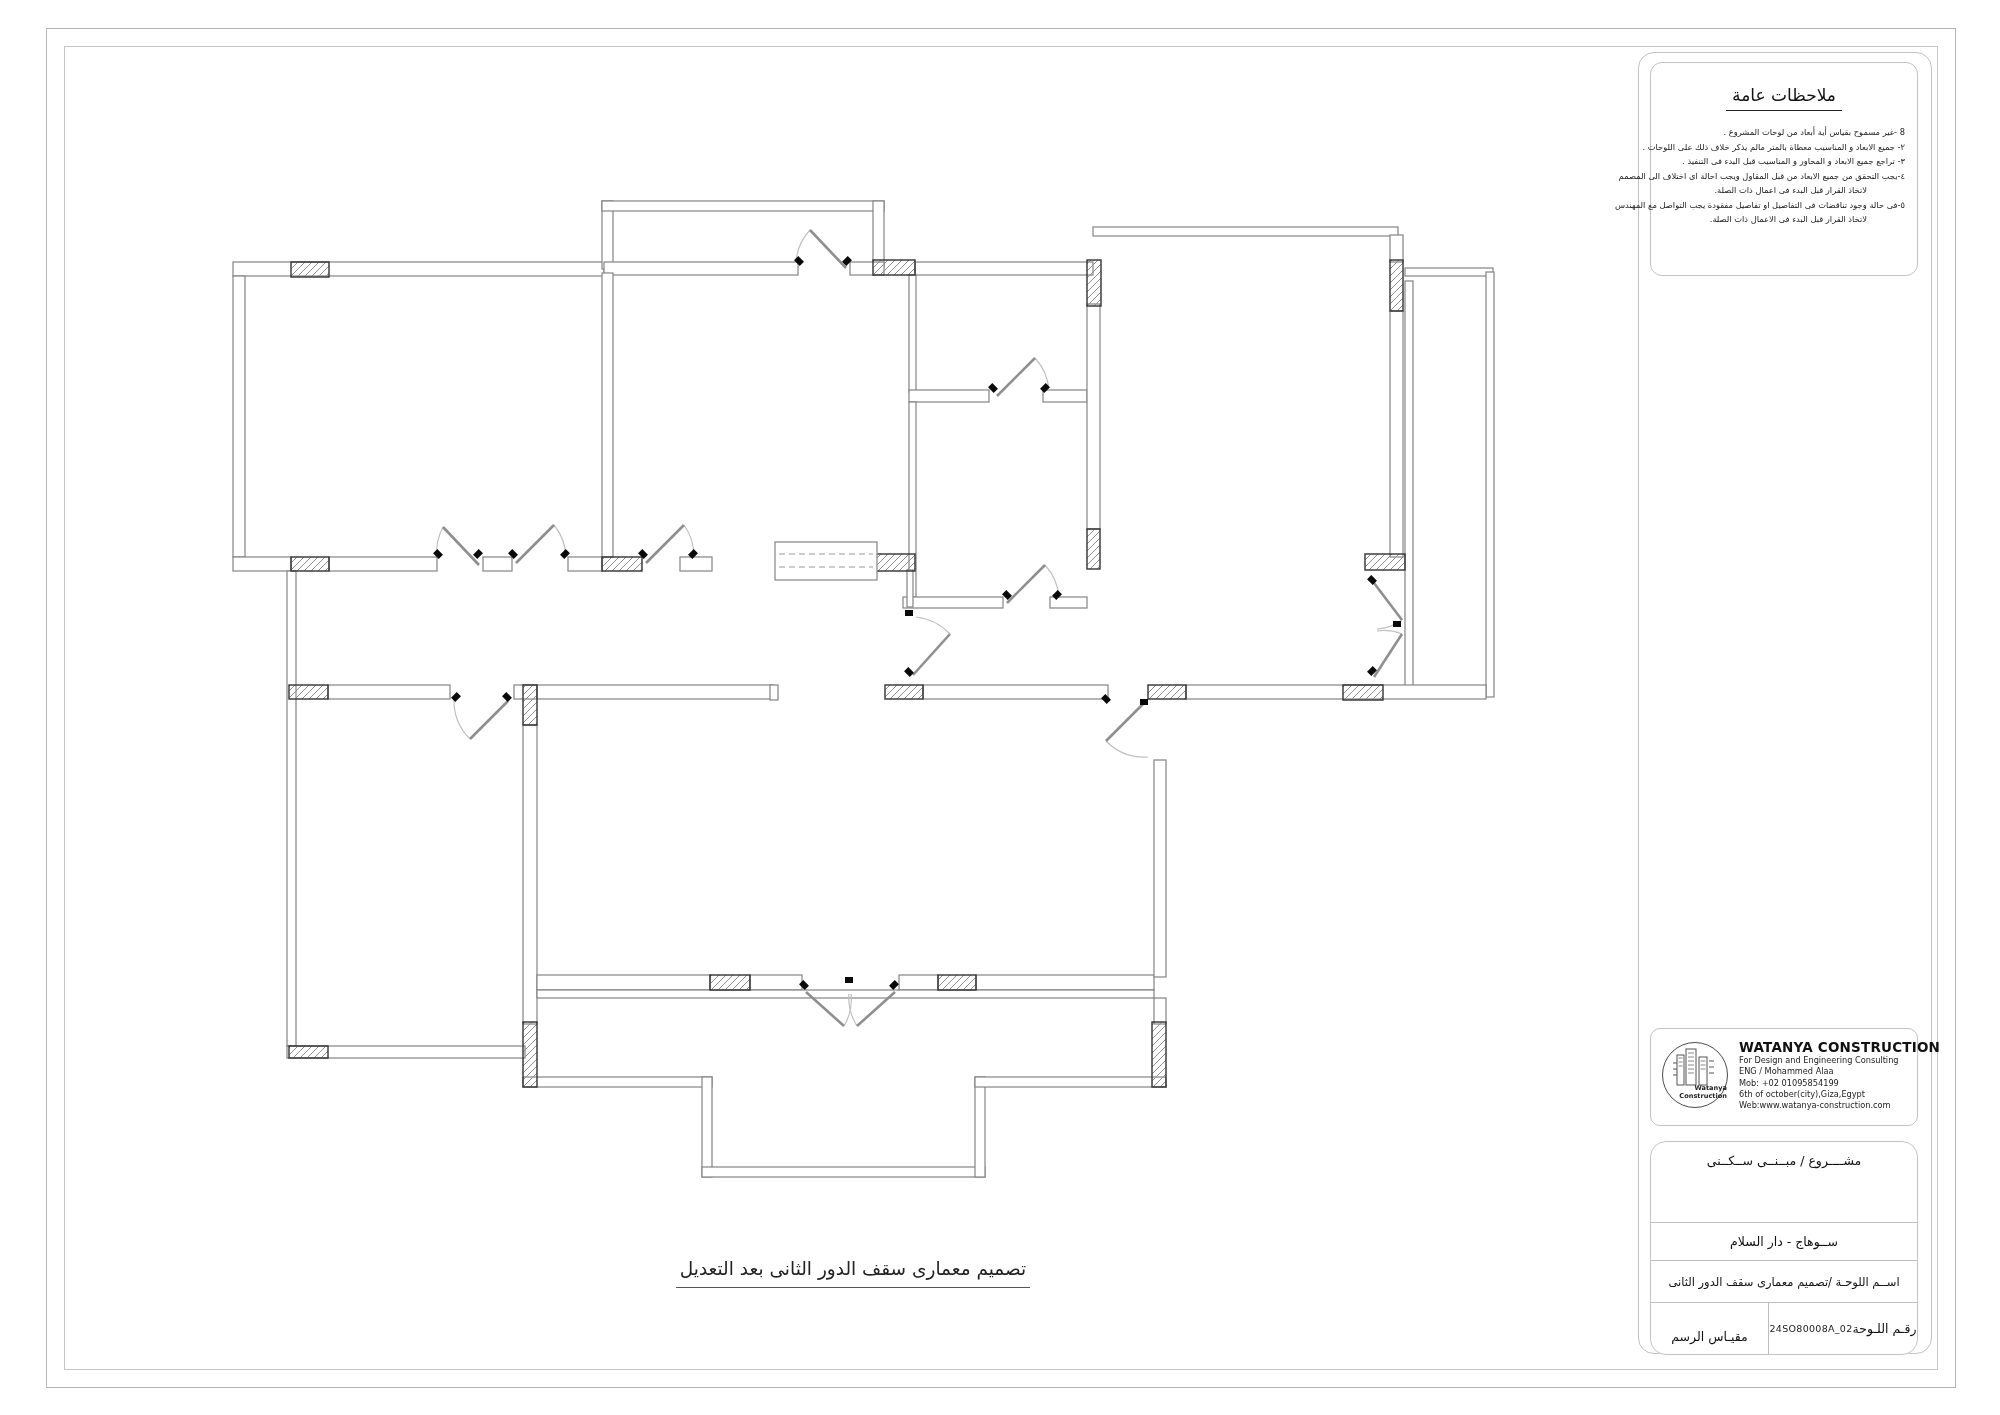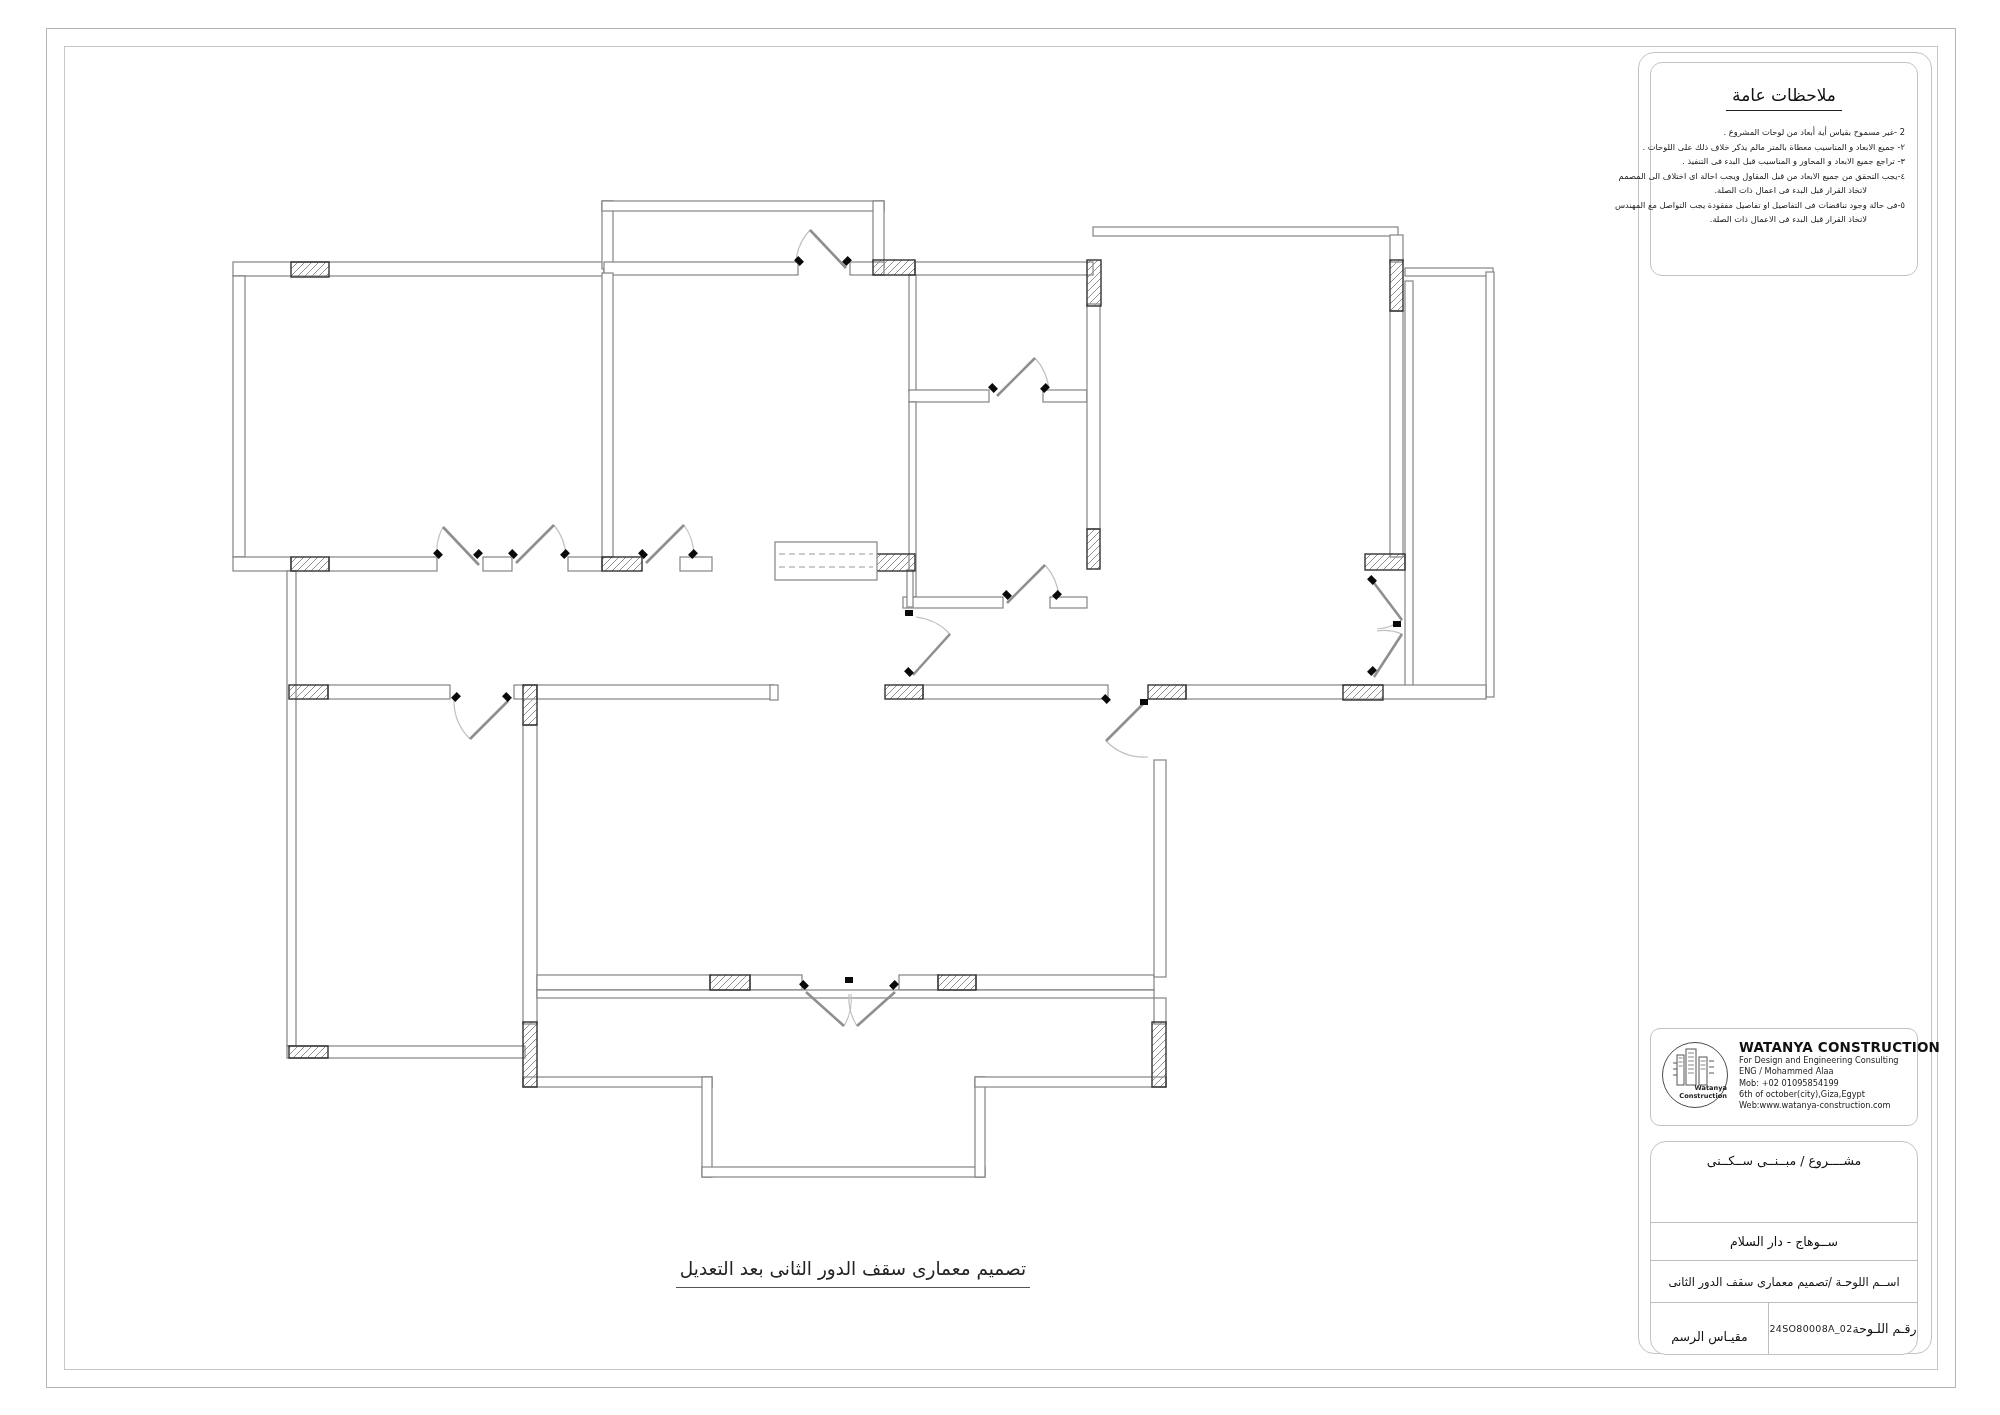--- a/index.html
+++ b/index.html
@@ -175,21 +175,21 @@
     </g>
 </svg>
 
 <div class="panel-box" style="left:1638px;top:52px;width:292px;height:1300px;border-radius:16px;"></div>
 
 <div class="panel-box" style="left:1650px;top:62px;width:266px;height:212px;">
   <div class="notes-title">
     <span>ملاحظات  عامة</span>
   </div>
   <div class="notes-list">
-      <div>2 -غير مسموح بقياس أية أبعاد من لوحات المشروع .</div>
+      <div>8 -غير مسموح بقياس أية أبعاد من لوحات المشروع .</div>
       <div>٢- جميع الابعاد و المناسيب معطاة بالمتر مالم يذكر خلاف ذلك على اللوحات .</div>
       <div>٣- تراجع جميع الابعاد و المحاور و المناسيب  قبل البدء فى التنفيذ .</div>
       <div>٤-يجب التحقق من جميع الابعاد من قبل المقاول ويجب احالة اى اختلاف الى المصمم</div>
       <div class="cont">لاتخاذ القرار قبل البدء فى اعمال ذات الصلة.</div>
       <div>٥-فى حالة وجود تناقضات فى التفاصيل او تفاصيل مفقودة يجب التواصل مع المهندس</div>
       <div class="cont">لاتخاذ القرار قبل البدء فى الاعمال ذات الصلة.</div>
     </div>
 </div>
 
 <div class="panel-box" style="left:1650px;top:1028px;width:266px;height:96px;border-radius:10px;">

